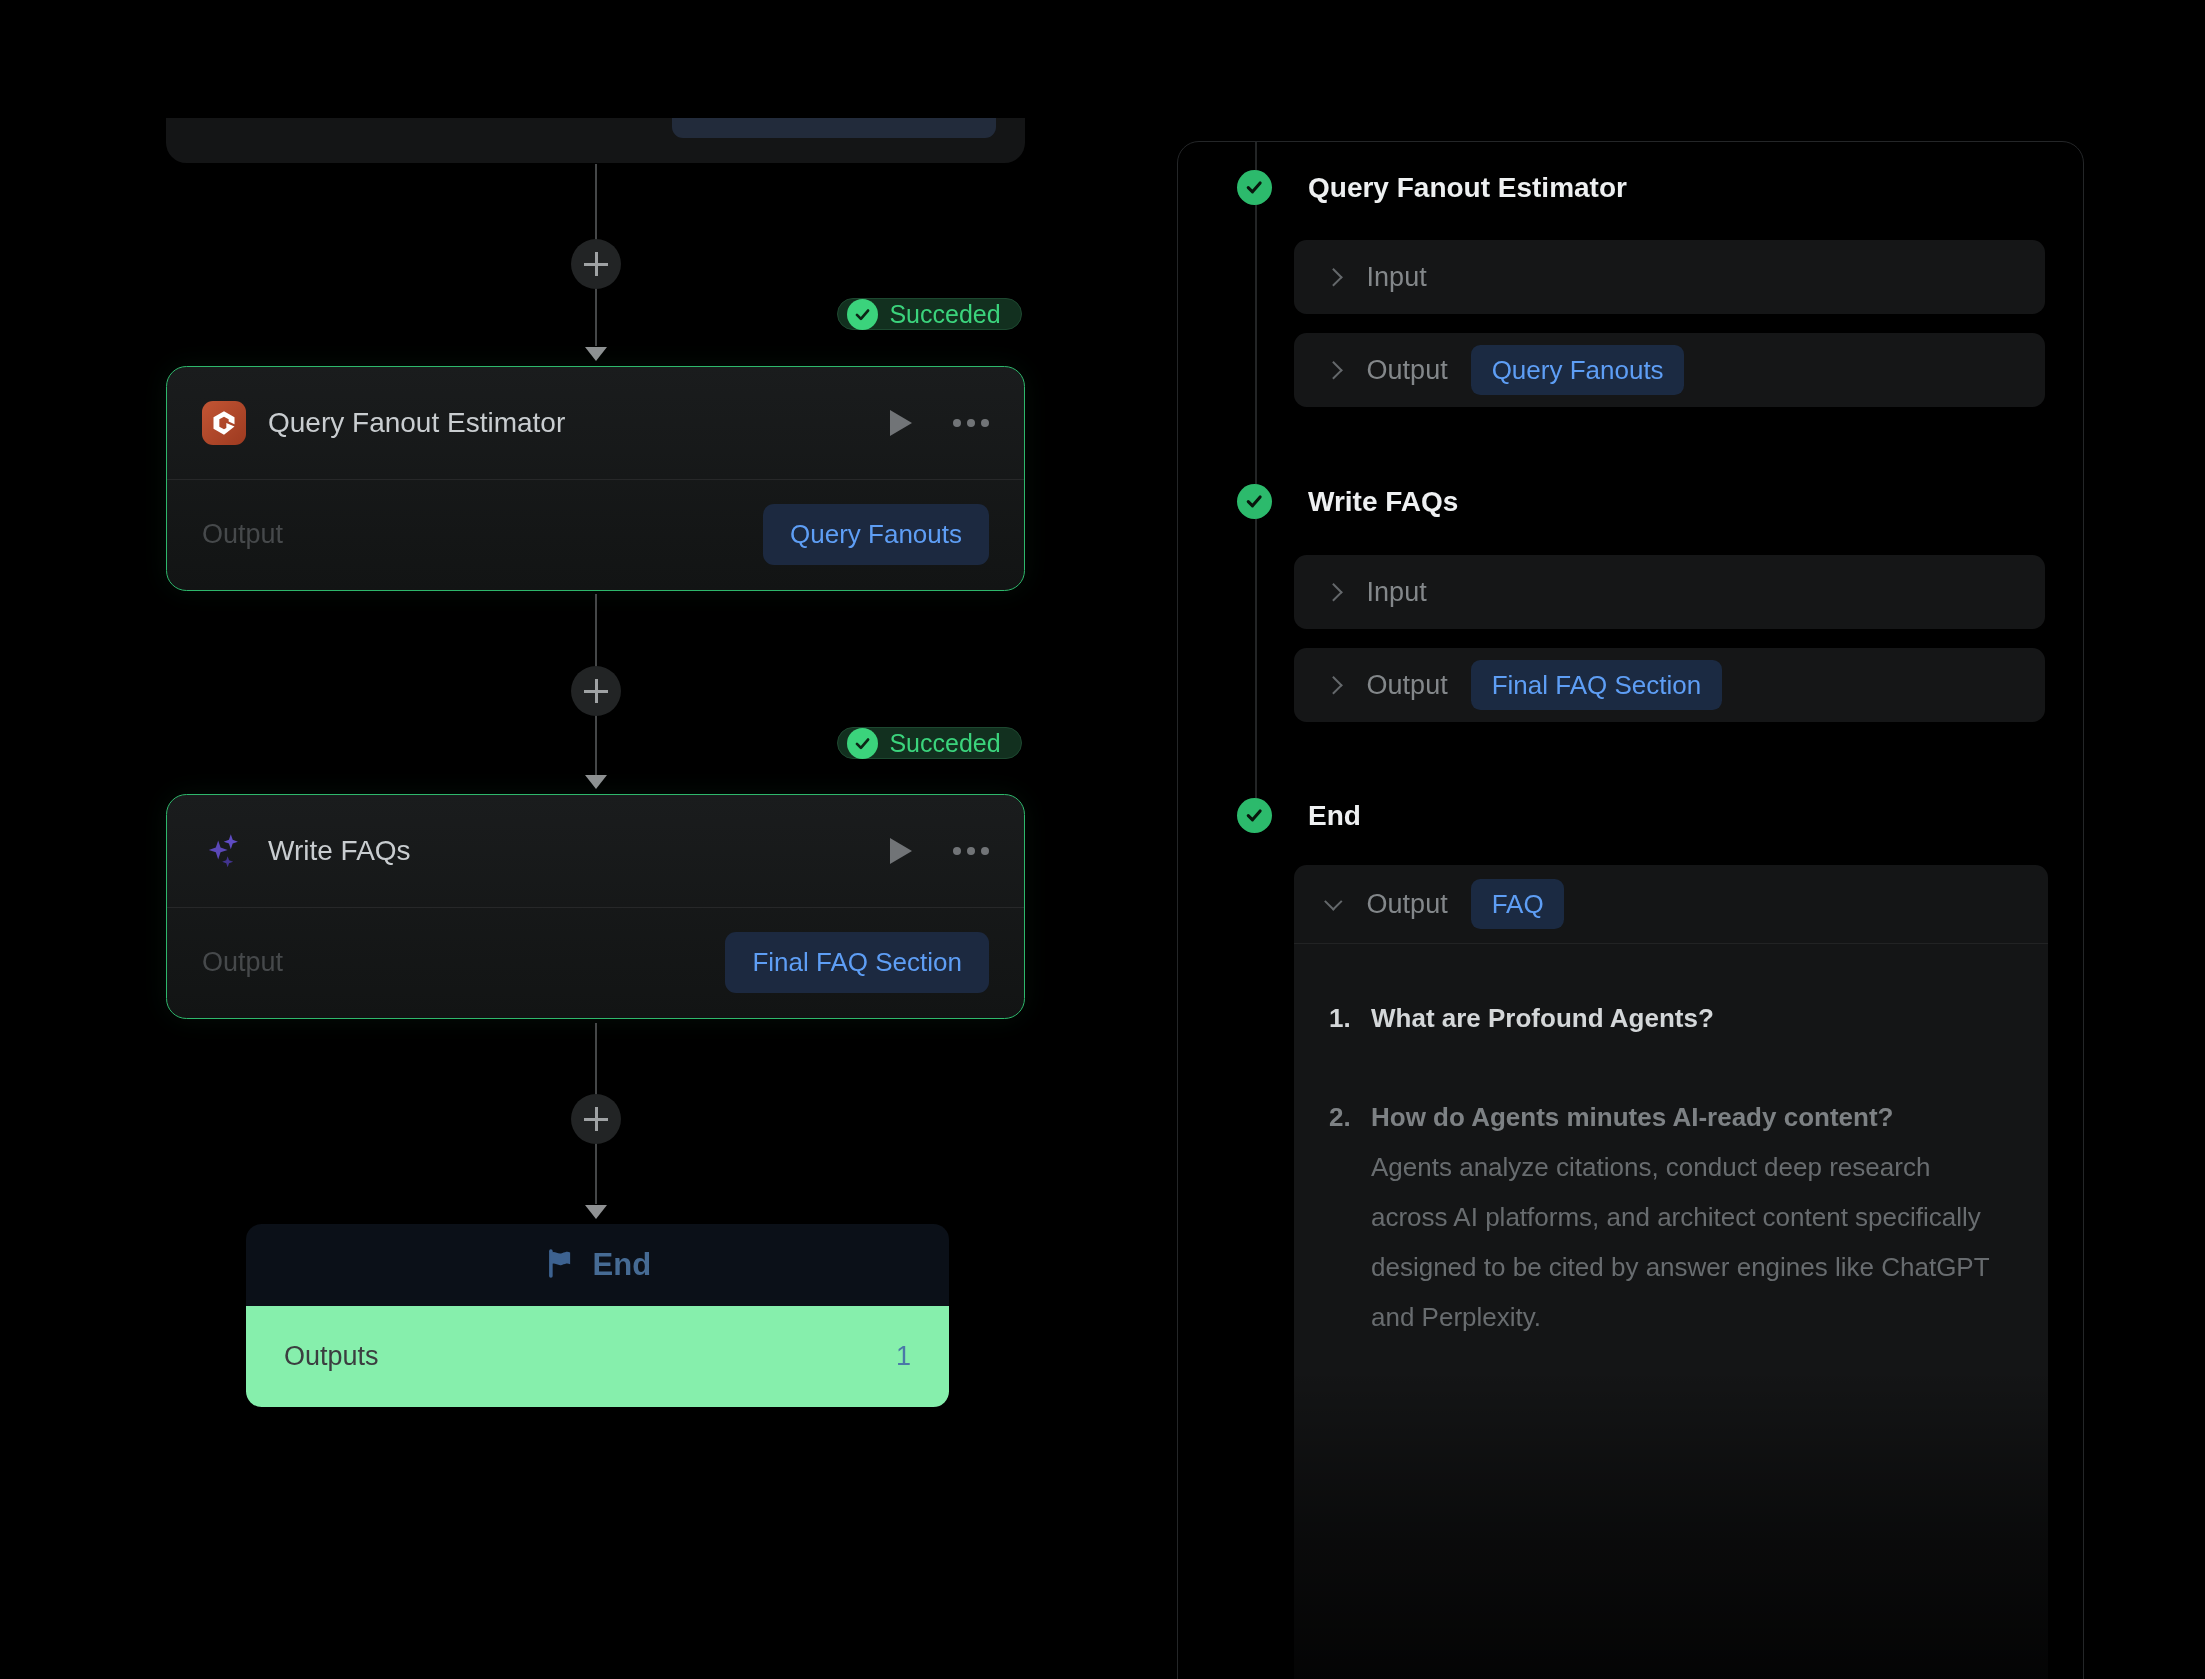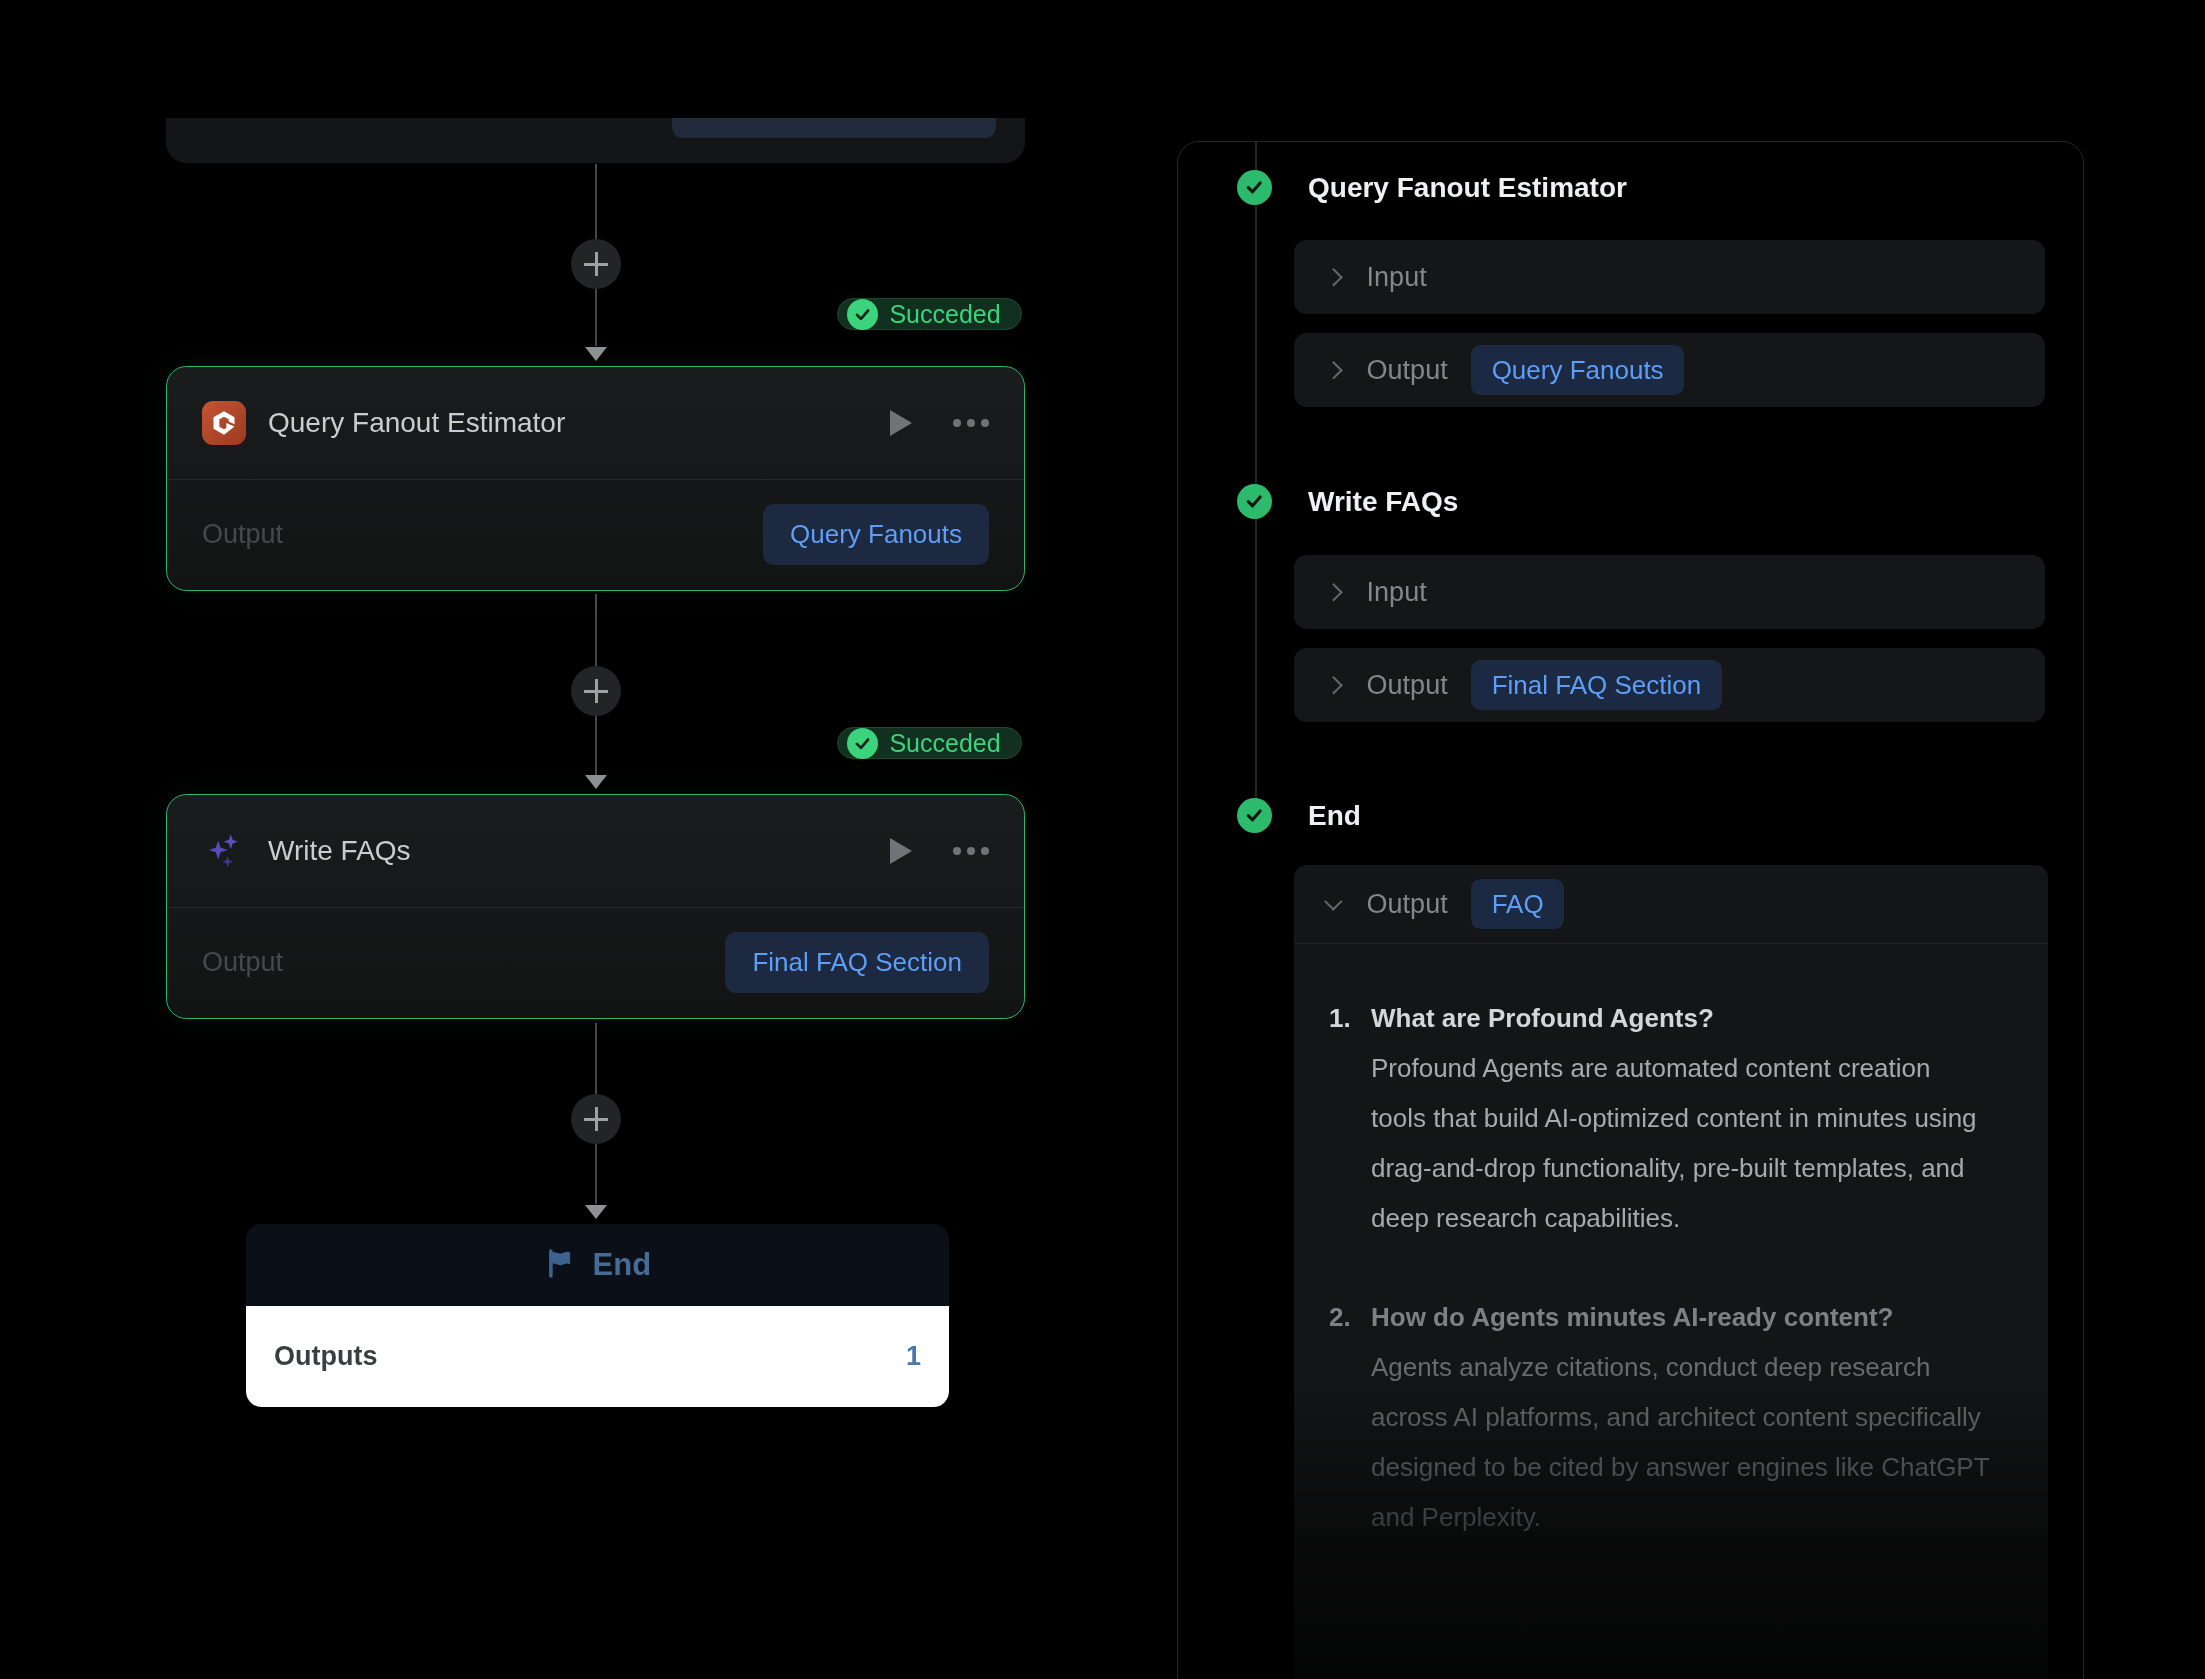--- a/index.html
+++ b/index.html
@@ -47,22 +47,22 @@
   .node-body { height:109px; display:flex; align-items:center; justify-content:space-between;
     padding:0 35px; }
   .dim-label { font-size:27px; color:#46494b; }
   .blue-pill { background:#1c2940; border-radius:11px; padding:0 27px; height:61px;
     display:flex; align-items:center; font-size:26px; font-weight:500; color:#5e9ef5; }
 
   .end-node { position:absolute; left:246px; top:1224px; width:703px; }
   .end-head { height:82px; background:#0b1018; border-radius:15.7px 15.7px 0 0;
     display:flex; align-items:center; justify-content:center; gap:15.7px; }
   .end-title { font-size:31px; font-weight:600; color:#466b94; }
-  .end-body { height:101px; background:#ffffff; border-radius:0 0 15.7px 15.7px;
-    display:flex; align-items:center; justify-content:space-between; padding:0 28px;font-weight:bold; }
+  .end-body { height:101px; background:#86efac; border-radius:0 0 15.7px 15.7px;
+    display:flex; align-items:center; justify-content:space-between; padding:0 38px; }
   .end-outputs-label { font-size:27px; color:#3b3e40; }
   .end-outputs-count { font-size:27px; color:#4a78a8; }
 
   
   .panel-frame { position:absolute; left:1177px; top:141px; width:907px; height:1652px;
     border:1.6px solid #242628; border-radius:22px; }
   .timeline { position:absolute; left:1255px; top:142px; width:1.6px; height:673px; background:#232526; }
   .pcheck { position:absolute; left:1237px; width:35px; height:35px; border-radius:50%;
     background:#2cba6c; display:flex; align-items:center; justify-content:center; }
   .sec-title { position:absolute; left:1308px; height:35px; line-height:35px;
@@ -243,21 +243,20 @@
   <div class="out-box">
     <div class="out-box-header">
       <span class="chev down"></span>
       <span class="row-label">Output</span>
       <span class="row-pill">FAQ</span>
     </div>
     <div class="faq-content">
       <div class="faq-item bright">
         <span class="faq-num">1.</span>
         <div class="faq-q">What are Profound Agents?</div>
-        <div class="faq-a">Profound Agents are automated content creation tools that build AI-optimized content in minutes using drag-and-drop functionality, pre-built templates, and deep research capabilities.</div>
       </div>
       <div class="faq-item dim">
         <span class="faq-num">2.</span>
         <div class="faq-q">How do Agents minutes AI-ready content?</div>
         <div class="faq-a">Agents analyze citations, conduct deep research across AI platforms, and architect content specifically designed to be cited by answer engines like ChatGPT and Perplexity.</div>
       </div>
     </div>
   </div>
 
   <div class="fade-overlay"></div>

